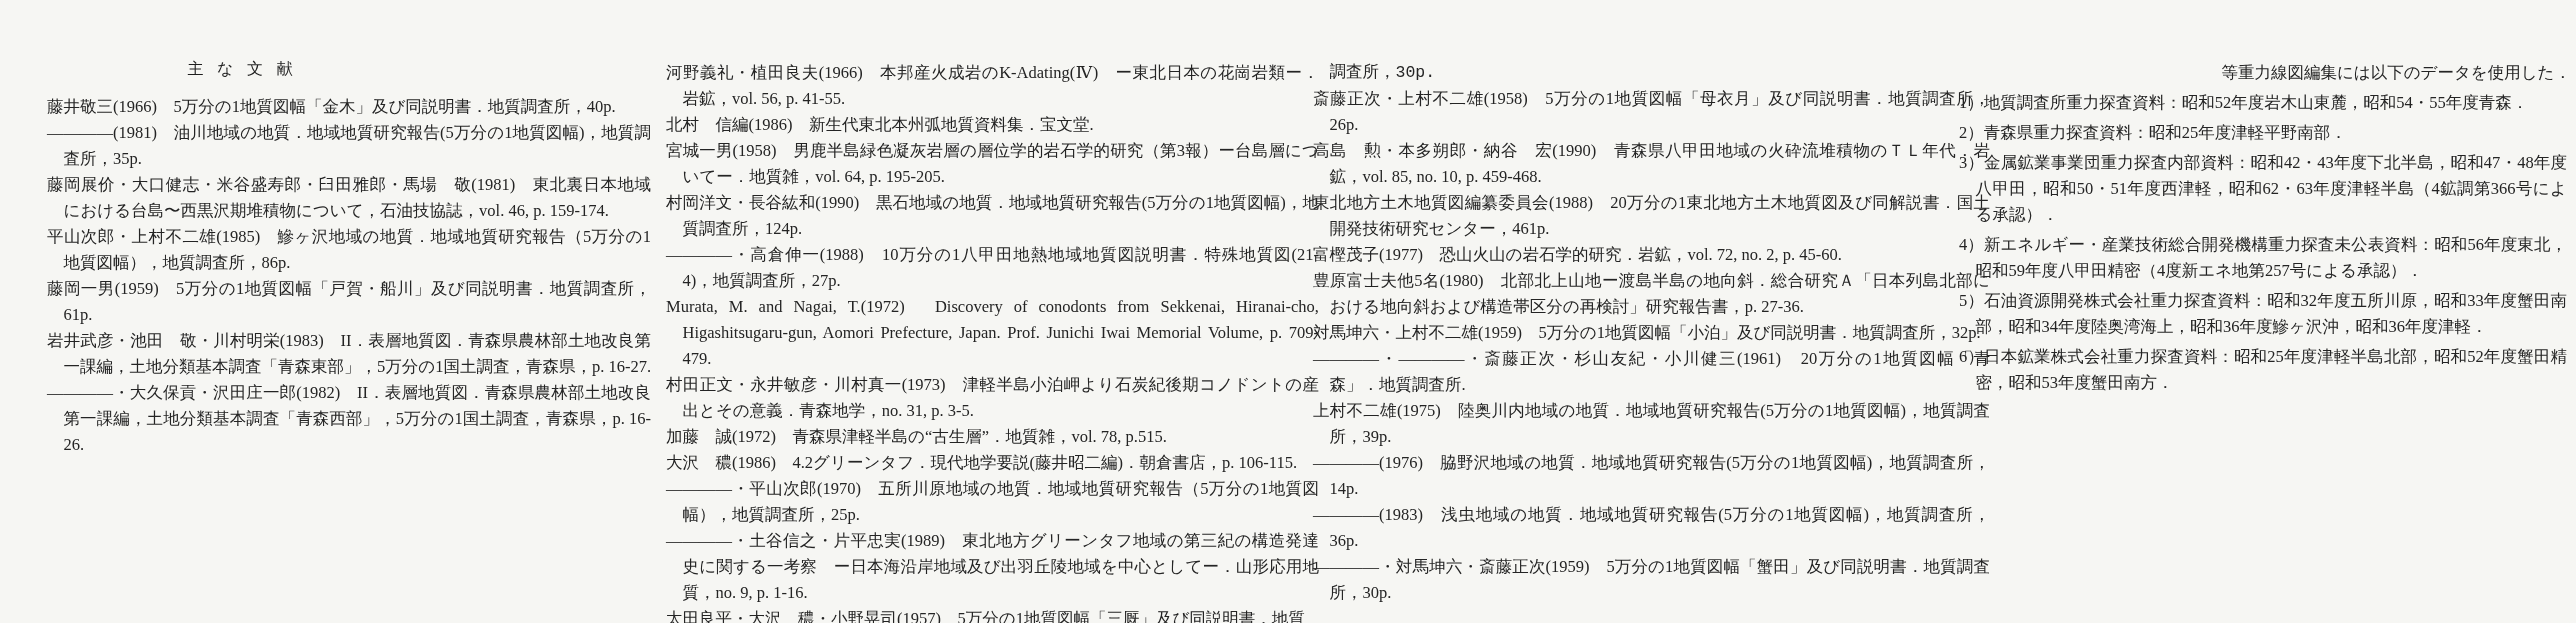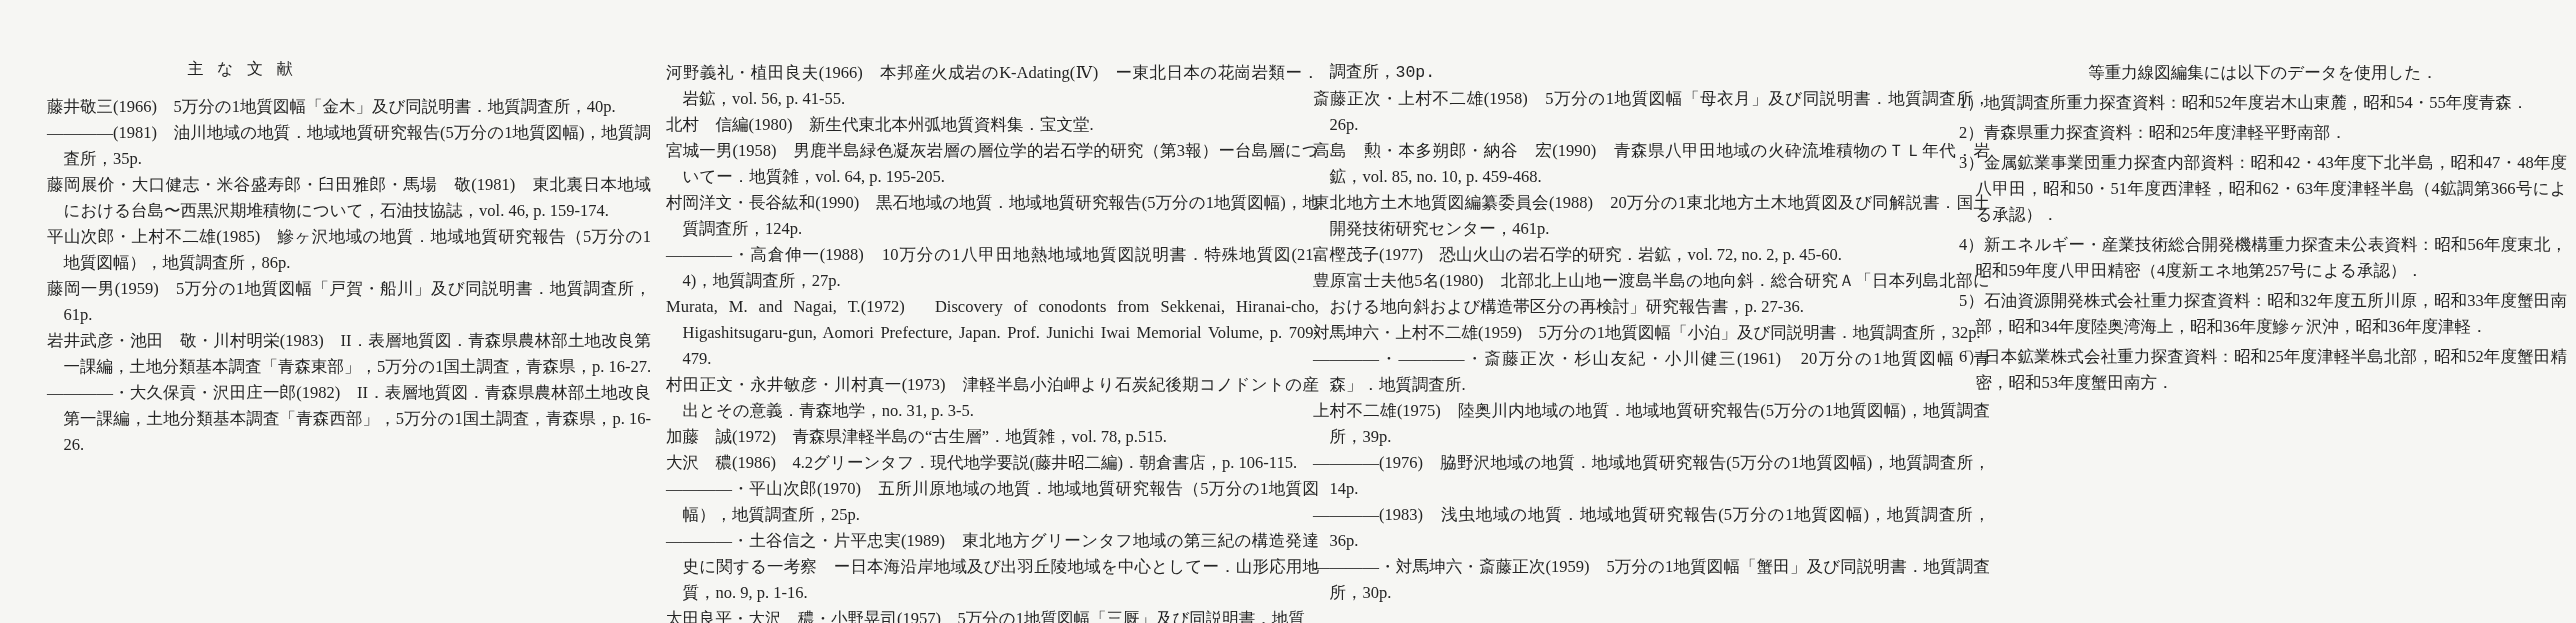--- a/index.html
+++ b/index.html
@@ -44,21 +44,21 @@
     padding-left: 1em;
     text-indent: -1em;
     text-align: justify;
   }
   p.entry.cont {
     text-indent: 0;
     font-family: Liberation Mono, monospace;
   }
   p.gnote-intro {
     margin: 0;
-    text-align: center;
+    text-align: right;
   }
   p.gnote-item {
     margin: 4px;
     padding-left: 1em;
     text-indent: -1em;
     text-align: justify;
   }
 </style>
 </head>
 <body>
@@ -71,21 +71,21 @@
     <p class="entry">————(1981)　油川地域の地質．地域地質研究報告(5万分の1地質図幅)，地質調査所，35p.</p>
     <p class="entry">藤岡展价・大口健志・米谷盛寿郎・臼田雅郎・馬場　敬(1981)　東北裏日本地域における台島〜西黒沢期堆積物について，石油技協誌，vol. 46, p. 159-174.</p>
     <p class="entry">平山次郎・上村不二雄(1985)　鰺ヶ沢地域の地質．地域地質研究報告（5万分の1地質図幅），地質調査所，86p.</p>
     <p class="entry">藤岡一男(1959)　5万分の1地質図幅「戸賀・船川」及び同説明書．地質調査所，61p.</p>
     <p class="entry">岩井武彦・池田　敬・川村明栄(1983)　II．表層地質図．青森県農林部土地改良第一課編，土地分類基本調査「青森東部」，5万分の1国土調査，青森県，p. 16-27.</p>
     <p class="entry">————・大久保貢・沢田庄一郎(1982)　II．表層地質図．青森県農林部土地改良第一課編，土地分類基本調査「青森西部」，5万分の1国土調査，青森県，p. 16-26.</p>
   </div>
 
   <div class="col col2">
     <p class="entry">河野義礼・植田良夫(1966)　本邦産火成岩のK-Adating(Ⅳ)　ー東北日本の花崗岩類ー．岩鉱，vol. 56, p. 41-55.</p>
-    <p class="entry">北村　信編(1980)　新生代東北本州弧地質資料集．宝文堂.</p>
+    <p class="entry">北村　信編(1986)　新生代東北本州弧地質資料集．宝文堂.</p>
     <p class="entry">宮城一男(1958)　男鹿半島緑色凝灰岩層の層位学的岩石学的研究（第3報）ー台島層についてー．地質雑，vol. 64, p. 195-205.</p>
     <p class="entry">村岡洋文・長谷紘和(1990)　黒石地域の地質．地域地質研究報告(5万分の1地質図幅)，地質調査所，124p.</p>
     <p class="entry">————・高倉伸一(1988)　10万分の1八甲田地熱地域地質図説明書．特殊地質図(21-4)，地質調査所，27p.</p>
     <p class="entry">Murata, M. and Nagai, T.(1972)　Discovery of conodonts from Sekkenai, Hiranai-cho, Higashitsugaru-gun, Aomori Prefecture, Japan. Prof. Junichi Iwai Memorial Volume, p. 709-479.</p>
     <p class="entry">村田正文・永井敏彦・川村真一(1973)　津軽半島小泊岬より石炭紀後期コノドントの産出とその意義．青森地学，no. 31, p. 3-5.</p>
     <p class="entry">加藤　誠(1972)　青森県津軽半島の“古生層”．地質雑，vol. 78, p.515.</p>
     <p class="entry">大沢　穠(1986)　4.2グリーンタフ．現代地学要説(藤井昭二編)．朝倉書店，p. 106-115.</p>
     <p class="entry">————・平山次郎(1970)　五所川原地域の地質．地域地質研究報告（5万分の1地質図幅），地質調査所，25p.</p>
     <p class="entry">————・土谷信之・片平忠実(1989)　東北地方グリーンタフ地域の第三紀の構造発達史に関する一考察　ー日本海沿岸地域及び出羽丘陵地域を中心としてー．山形応用地質，no. 9, p. 1-16.</p>
     <p class="entry">太田良平・大沢　穠・小野晃司(1957)　5万分の1地質図幅「三厩」及び同説明書．地質</p>

